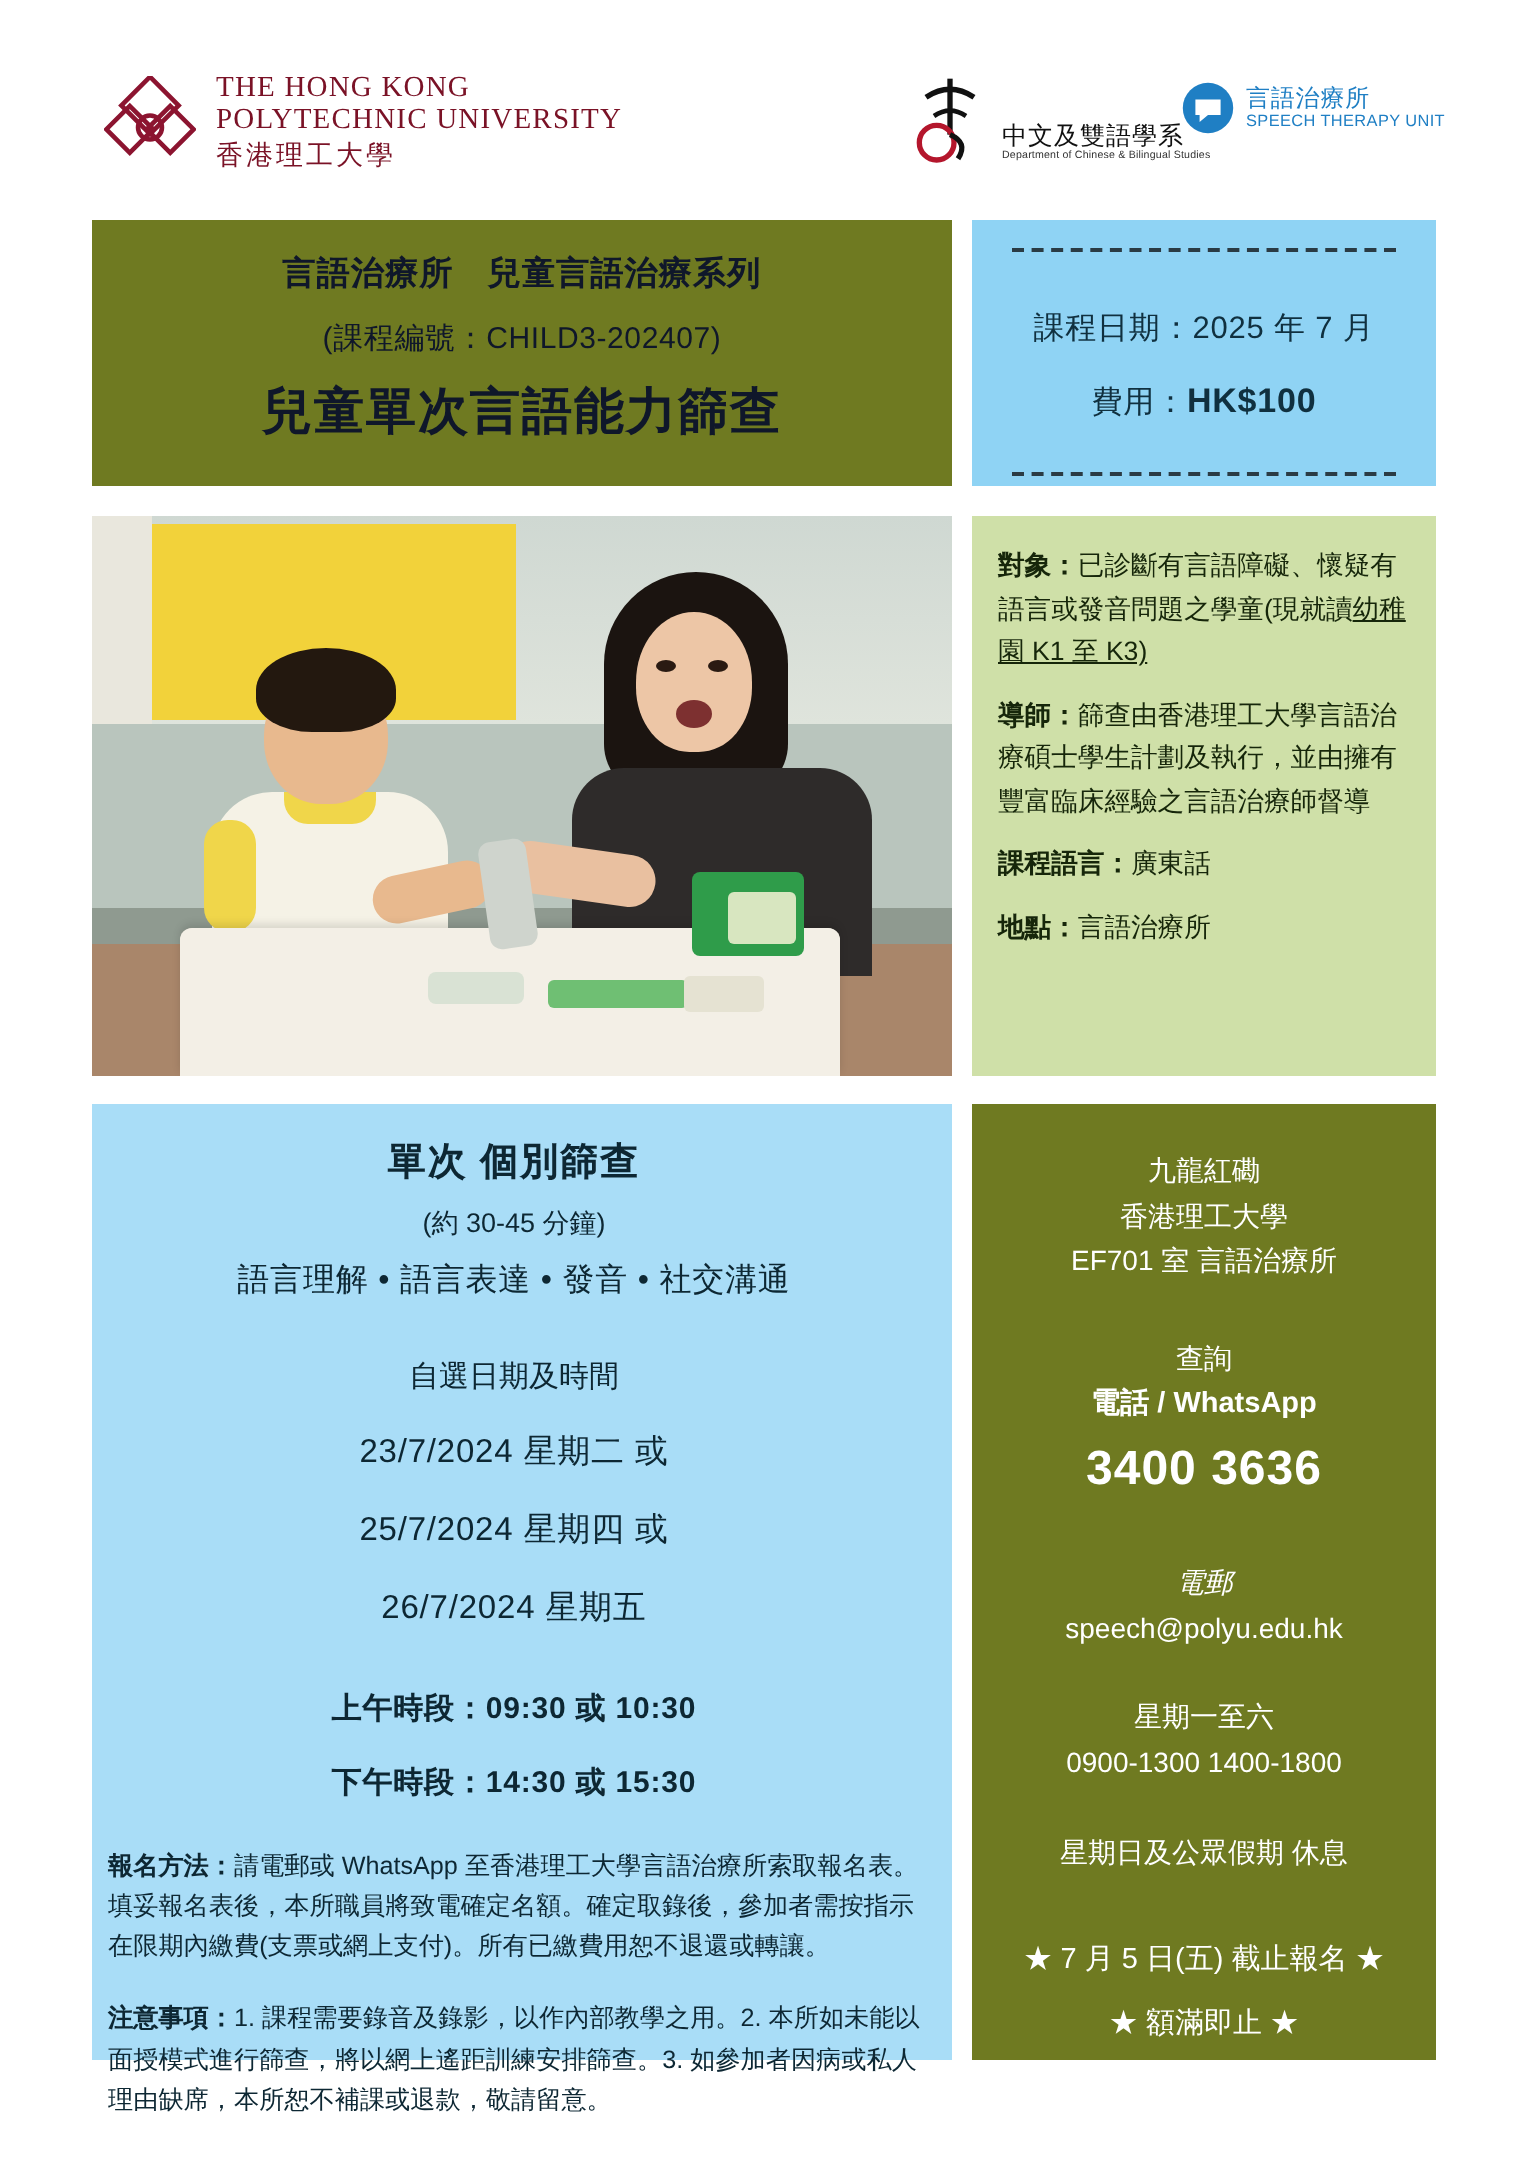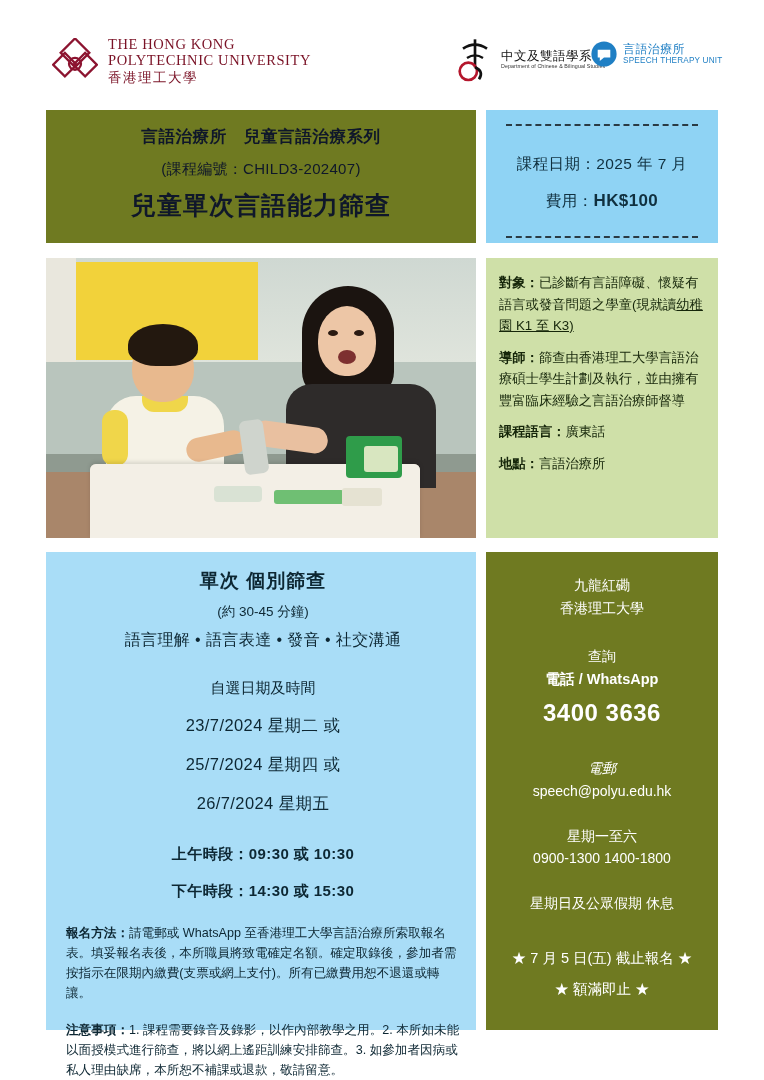--- a/index.html
+++ b/index.html
@@ -64,21 +64,21 @@
     color: #7a1226;
     letter-spacing: 1.5px;
     margin-top: 2px;
   }
 
   .cbs-logo {
     position: absolute;
     left: 455px;
     top: 38px;
     display: flex;
-    align-items: center;
+    align-items: flex-end;
     gap: 6px;
   }
   .cbs-mark { width: 40px; height: 44px; }
   .cbs-txt { line-height: 1.1; }
   .cbs-zh { font-size: 12.5px; color: #111; letter-spacing: 0.5px; white-space: nowrap;}
   .cbs-en { font-size: 5.3px; color: #333; letter-spacing: 0.1px; white-space: nowrap;}
 
   .stu-logo {
     position: absolute;
     left: 590px;
@@ -290,21 +290,21 @@
 
   
   .detail-band {
     position: absolute;
     left: 46px;
     top: 552px;
     width: 430px;
     height: 478px;
     background: #a9ddf7;
     box-sizing: border-box;
-    padding: 16px 16px 12px 20px;
+    padding: 16px 16px 12px 8px;
     color: #0d2733;
     text-align: center;
   }
   .d-title {
     font-size: 19px;
     font-weight: bold;
     letter-spacing: 1px;
   }
   .d-sub {
     font-size: 13.5px;
@@ -495,20 +495,21 @@
       <b>報名方法：</b><span>請電郵或 WhatsApp 至香港理工大學言語治療所索取報名表。填妥報名表後，本所職員將致電確定名額。確定取錄後，參加者需按指示在限期內繳費(支票或網上支付)。所有已繳費用恕不退還或轉讓。</span>
     </div>
     <div class="note note2">
       <b>注意事項：</b><span>1. 課程需要錄音及錄影，以作內部教學之用。2. 本所如未能以面授模式進行篩查，將以網上遙距訓練安排篩查。3. 如參加者因病或私人理由缺席，本所恕不補課或退款，敬請留意。</span>
     </div>
   </div>
 
   <div class="contact-band">
     <div class="c-addr">九龍紅磡</div>
     <div class="c-addr">香港理工大學</div>
+    <div class="c-addr">EF701 室 言語治療所</div>
     <div class="c-enq">查詢</div>
     <div class="c-phonelbl">電話 / WhatsApp</div>
     <div class="c-phone">3400 3636</div>
     <div class="c-maillbl">電郵</div>
     <div class="c-mail">speech@polyu.edu.hk</div>
     <div class="c-hours">星期一至六</div>
     <div class="c-hours" style="margin-top:0">0900-1300  1400-1800</div>
     <div class="c-rest">星期日及公眾假期  休息</div>
     <div class="c-star">★ 7 月 5 日(五) 截止報名 ★</div>
     <div class="c-star2">★ 額滿即止 ★</div>

